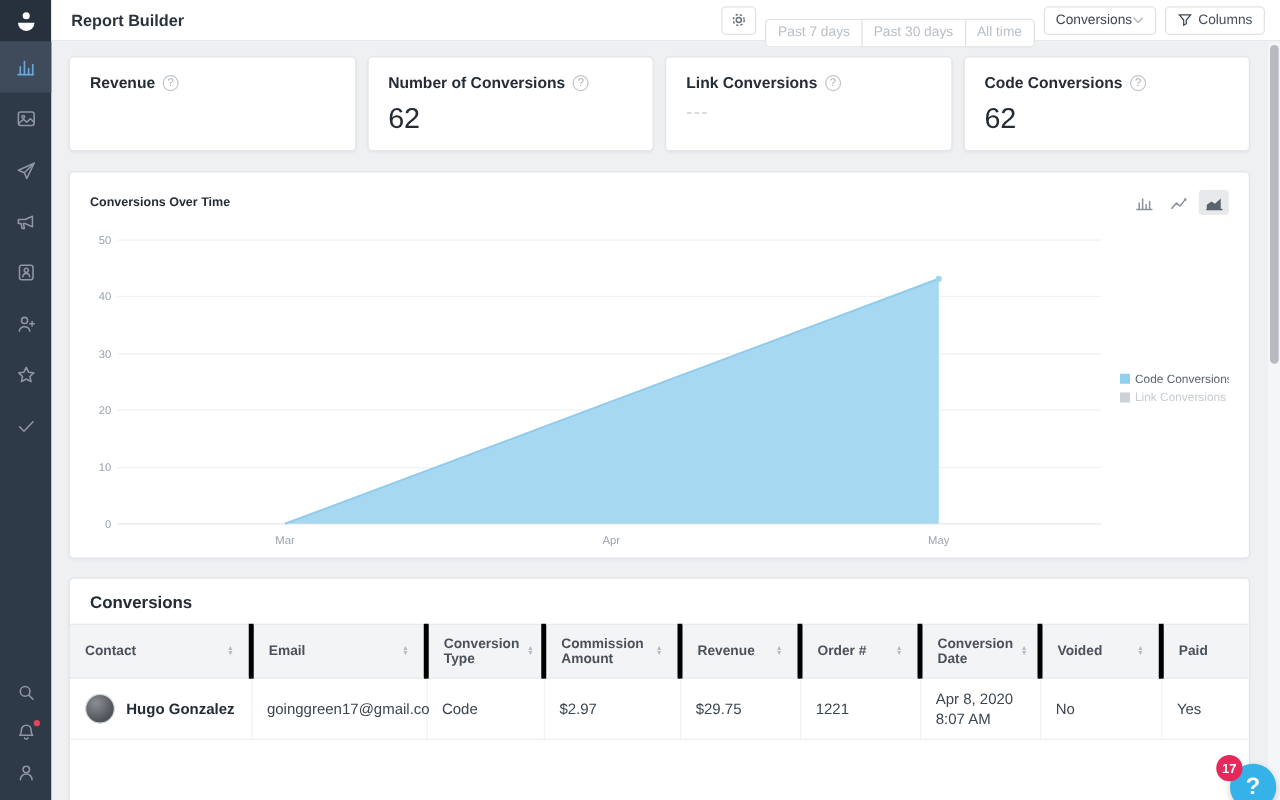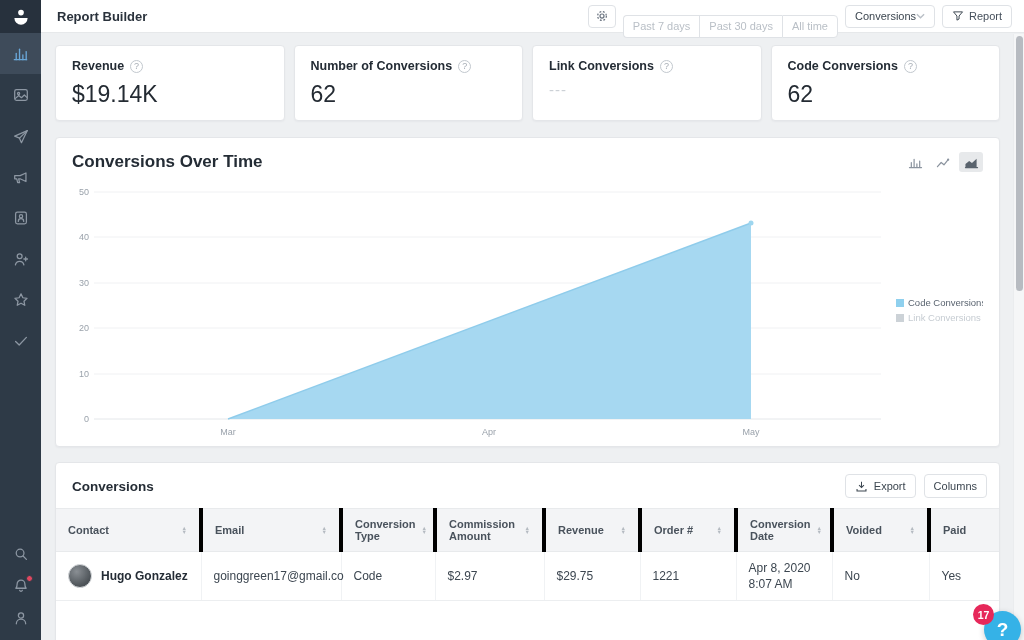--- a/index.html
+++ b/index.html
@@ -41,21 +41,21 @@
   .card { background:#fff; border:1px solid #e4e6e9; border-radius:4px; box-shadow:0 1px 2px rgba(20,30,40,.04); }
   .kpi { height:76px; padding:13px 16px; }
   .kpi-label { font-size:12.5px; font-weight:bold; color:#242c35; display:flex; align-items:center; gap:6px; }
   .help-q { width:13px; height:13px; border:1px solid #c2c8ce; border-radius:50%; color:#a6adb5; font-size:9px; display:inline-flex; align-items:center; justify-content:center; font-weight:normal; }
   .kpi-value { margin-top:8px; font-size:23px; color:#242b33; }
   .kpi-value.muted { color:#ccd1d6; font-size:15px; letter-spacing:1px; }
 
   
   .chart-card { margin-top:16px; height:310px; padding:14px 16px 8px; }
   .chart-head { display:flex; align-items:center; }
-  .chart-title { font-size:17px; font-weight:bold; color:#242c35; }
+  .chart-title { font-size:10px; font-weight:bold; color:#242c35; }
   .chart-modes { margin-left:auto; display:flex; gap:4px; }
   .mode-btn { width:24px; height:20px; border-radius:3px; display:flex; align-items:center; justify-content:center; color:#8a939e; cursor:pointer; }
   .mode-btn.active { background:#e7e9eb; color:#59636d; }
   .mode-btn svg { stroke:currentColor; fill:none; stroke-width:1.3; stroke-linecap:round; stroke-linejoin:round; }
 
   
   .table-card { margin-top:15px; min-height:200px; padding:0; overflow:hidden; }
   .table-head { display:flex; align-items:center; padding:11px 12px 10px 16px; }
   .table-title { font-size:13.5px; font-weight:bold; color:#242c35; }
   .table-actions { margin-left:auto; display:flex; gap:8px; }
@@ -190,34 +190,33 @@
                 <path d="M1 1 l4 4 4-4"></path>
               </svg>
           </span>
         </button>
         <button class="btn" style="gap:5px;">
           <span class="glyph">
             <svg width="12" height="12" viewBox="0 0 16 16" fill="none" stroke="#3c4650" stroke-width="1.3">
                 <path d="M2 2.5 h12 l-4.6 5.5 v4 l-2.8 1.5 v-5.5 z"></path>
               </svg>
           </span>
-          <span>Report</span>
+          <span>Columns</span>
         </button>
       </div>
     </div>
 
     <div class="content">
 
       <div class="kpi-row">
         <div class="card kpi">
           <div class="kpi-label">
               <span>Revenue</span>
               <span class="help-q">?</span>
             </div>
-          <div class="kpi-value">$19.14K</div>
         </div>
         <div class="card kpi">
           <div class="kpi-label">
               <span>Number of Conversions</span>
               <span class="help-q">?</span>
             </div>
           <div class="kpi-value">62</div>
         </div>
         <div class="card kpi">
           <div class="kpi-label">
@@ -294,33 +293,20 @@
             <text x="836" y="128" font-size="9.5" fill="#5a6470">Code Conversions</text>
             <rect x="824" y="136" width="8" height="8" fill="#ccd2d7"></rect>
             <text x="836" y="143" font-size="9.5" fill="#c6ccd2">Link Conversions</text>
           </g>
         </svg>
       </div>
 
       <div class="card table-card">
         <div class="table-head">
           <span class="table-title">Conversions</span>
-          <div class="table-actions">
-            <button class="btn">
-              <span class="glyph">
-                <svg width="13" height="13" viewBox="0 0 16 16" fill="none" stroke="#3c4650" stroke-width="1.3">
-                    <path d="M8 2 v7 M5 6.3 l3 3 3-3 M2.5 11 v2.5 h11 V11"></path>
-                  </svg>
-              </span>
-              <span>Export</span>
-            </button>
-            <button class="btn">
-              <span>Columns</span>
-            </button>
-          </div>
         </div>
         <table>
           <colgroup>
             <col style="width:145px">
               <col style="width:140px">
               <col style="width:94px">
             <col style="width:109px">
               <col style="width:96px">
               <col style="width:96px">
             <col style="width:96px">

